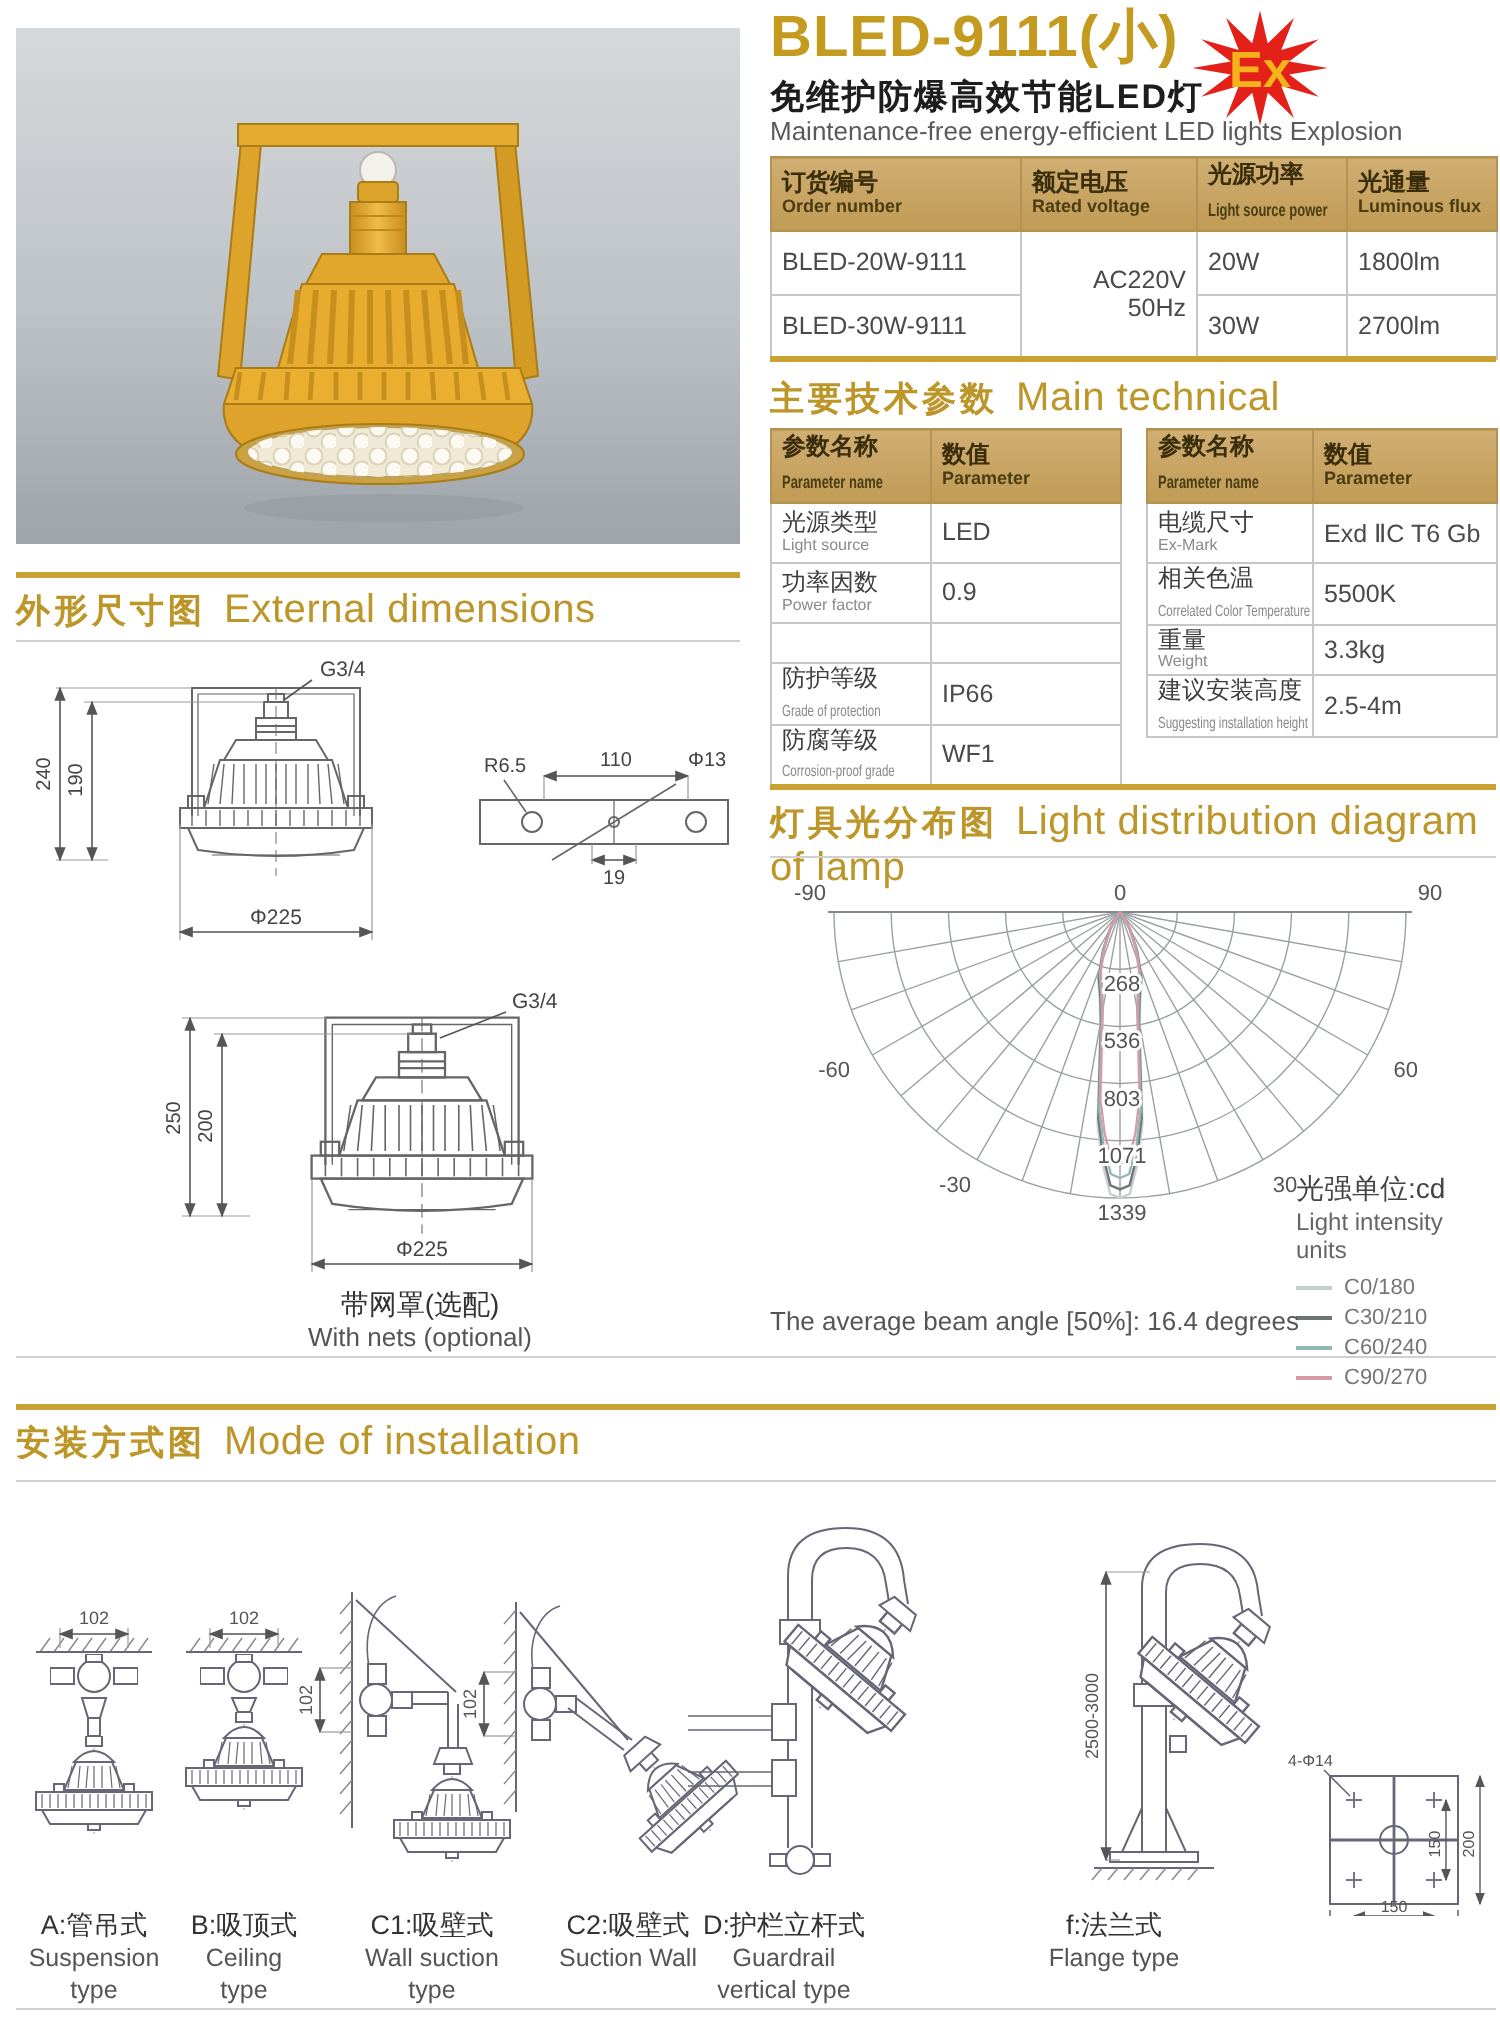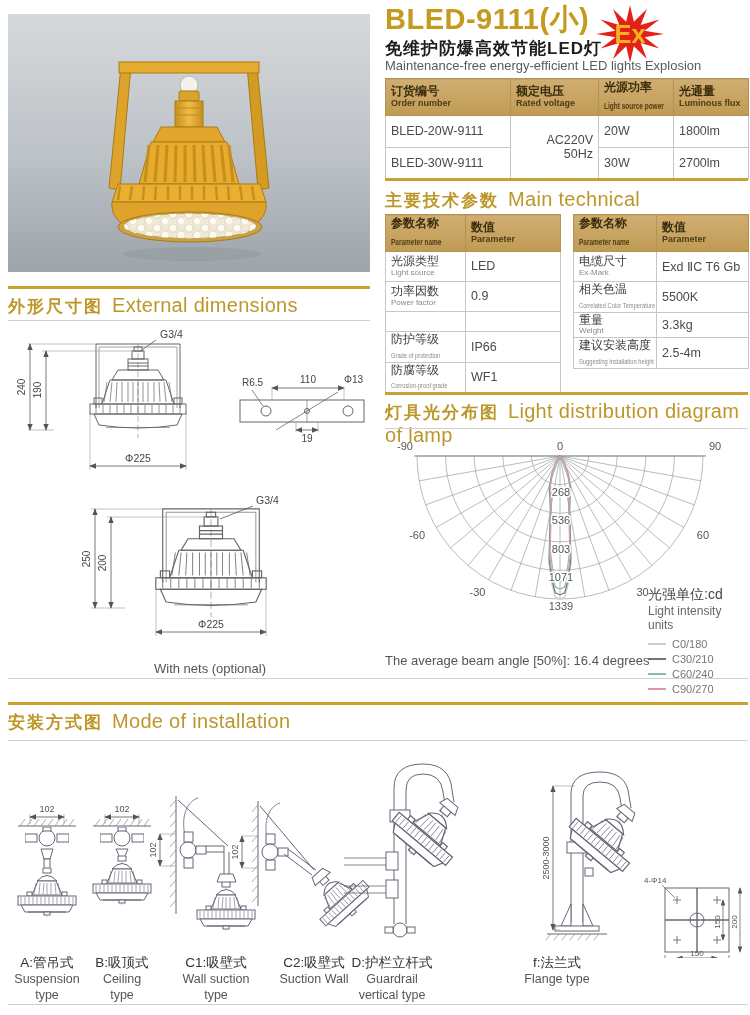--- a/index.html
+++ b/index.html
@@ -351,20 +351,21 @@
       <line x1="228" y1="16" x2="195" y2="29"></line>
       <line x1="131" y1="100" x2="131" y2="146" stroke="#999" stroke-width=".6"></line>
       <line x1="241" y1="100" x2="241" y2="146" stroke="#999" stroke-width=".6"></line>
       <line x1="131" y1="142" x2="241" y2="142" marker-start="url(#ah)" marker-end="url(#ah)"></line>
     </g>
     <text x="65" y="69" font-size="10" fill="#444" text-anchor="middle" transform="rotate(-90 65 69)">250</text>
     <text x="81" y="73" font-size="10" fill="#444" text-anchor="middle" transform="rotate(-90 81 73)">200</text>
     <text x="231" y="14" font-size="10.5" fill="#444">G3/4</text>
     <text x="186" y="138" font-size="10.5" fill="#444" text-anchor="middle">Φ225</text>
   </svg>
+  <div class="dim-cap-cn" style="left:110px;top:644px">带网罩(选配)</div>
   <div class="dim-cap-en" style="left:110px;top:661px">With nets (optional)</div>
 
   <div class="goldrule" style="left:385px;top:392px;width:363px"></div>
   <div class="abs" style="left:385px;top:400px">
     <span class="sec-cn">灯具光分布图</span><span class="sec-en">Light distribution diagram of lamp</span>
   </div>
   <div class="grayrule" style="left:385px;top:428px;width:363px"></div>
 
   <svg id="polar" class="abs" style="left:393px;top:436px" width="334" height="182" viewBox="0 0 334 182">
       <line x1="167" y1="20" x2="24" y2="20.000000000000007" stroke="#9aa0a4" stroke-width="0.7"></line>

